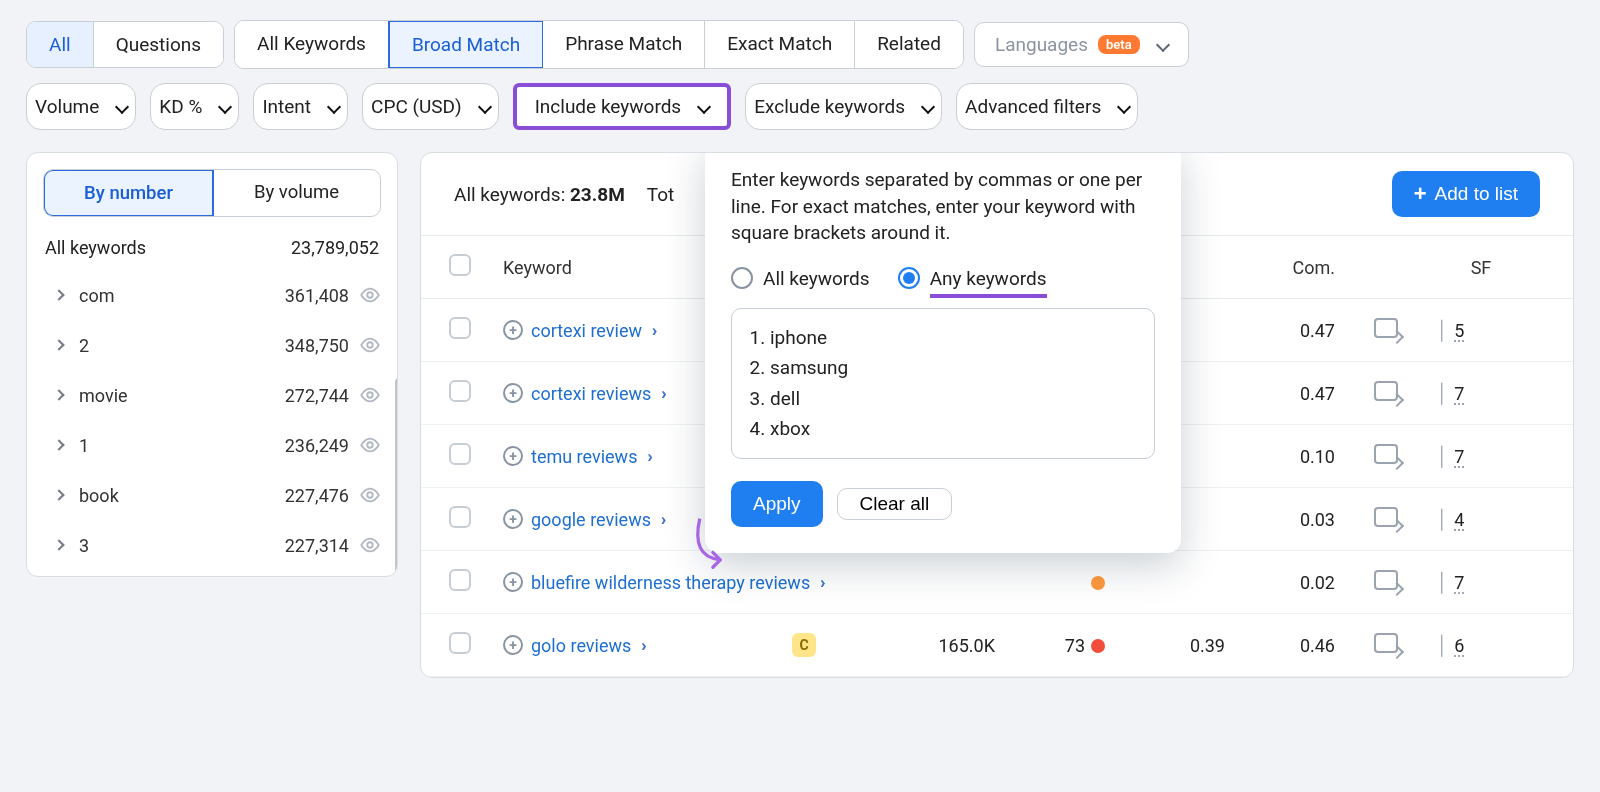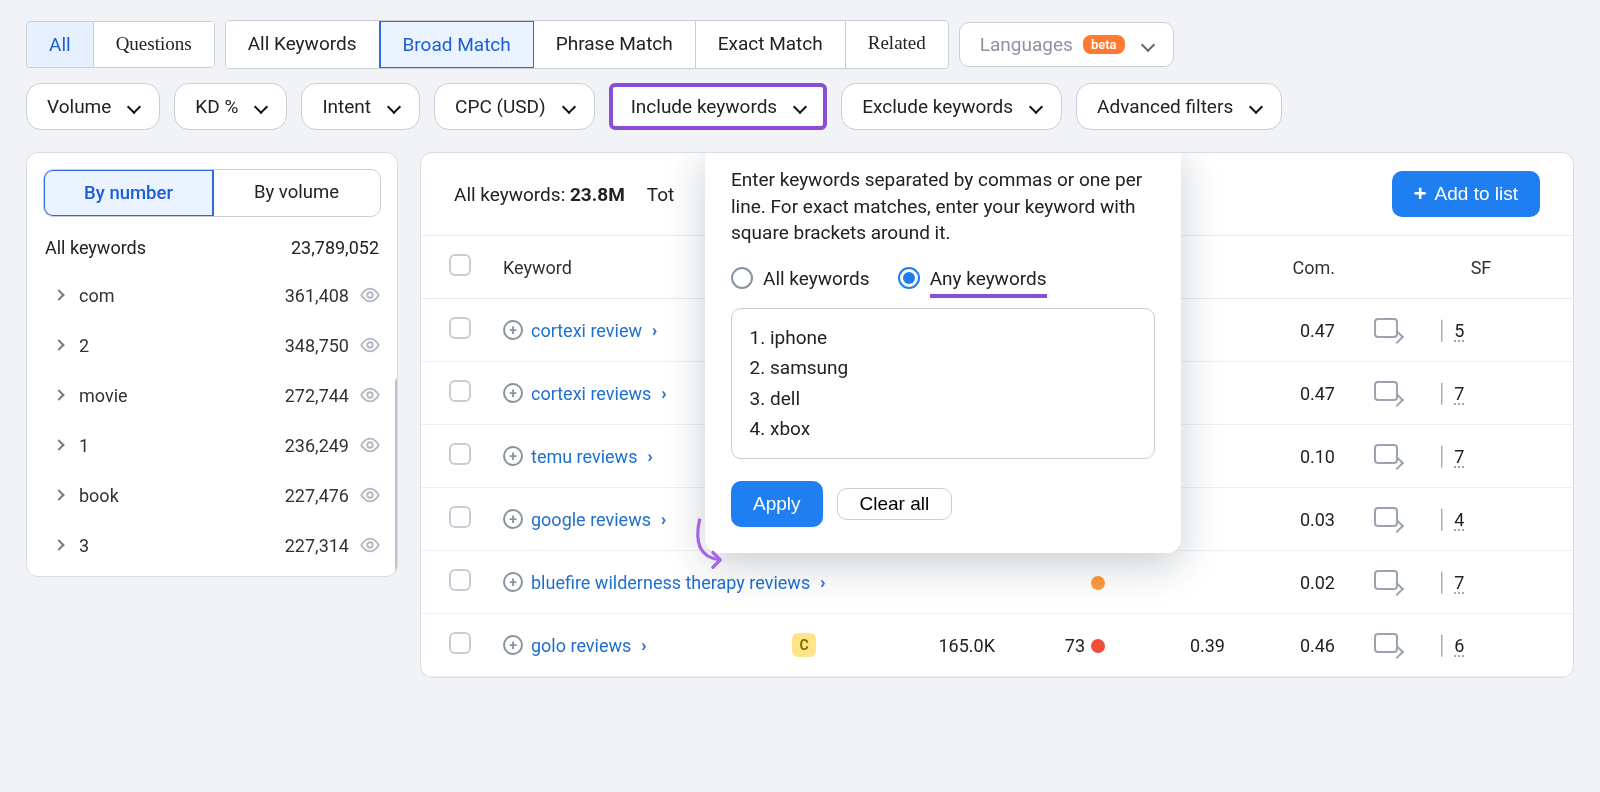--- a/index.html
+++ b/index.html
@@ -6,31 +6,31 @@
   body {
     font-family: -apple-system, BlinkMacSystemFont, "Segoe UI", Roboto, Helvetica, Arial, sans-serif;
     background: #f1f3f6;
     color: #222;
     font-size: 16.5px;
     padding: 20px 26px;
   }
 
   
   .tab-row { display: flex; gap: 10px; margin-bottom: 14px; align-items: center; }
-  .tab-group { display: inline-flex; border: 1px solid #c9cfd6; border-radius: 4px; overflow: hidden; background:#fff; }
+  .tab-group { display: inline-flex; border: 1px solid #c9cfd6; border-radius: 10px; overflow: hidden; background:#fff; }
   .tab-group .tab { padding: 11px 22px; font-size: 19px; color:#222; cursor:pointer; border-right:1px solid #c9cfd6; background:#fff; }
-  .tab-group .tab:last-child { border-right:none;font-family:Liberation Serif, serif; }
+  .tab-group .tab:last-child { border-right:none; }
   .tab-group .tab.selected { background:#e6f0ff; color:#1a5fd6; }
   .tab-group.match-group .match-sel { background:#eaf3ff; border:2px solid #2e6ae0; margin:-1px; color:#1a5fd6; }
   .lang-btn { display:inline-flex; align-items:center; gap:10px; padding:10px 20px; border:1px solid #c9cfd6; border-radius:10px; background:#fff; color:#8c93a1; font-size:19px; cursor:pointer;}
   .beta-badge { background:#ff7a30; color:#fff; font-size:13px; padding:2px 8px; border-radius:8px; font-weight:600; }
 
   
   .filter-row { display:flex; gap:14px; margin-bottom:22px; flex-wrap:wrap; }
-  .filter-btn { display:inline-flex; align-items:center; gap:10px; padding:10px 20px; border:1px solid #c9cfd6; border-radius:15px; background:#fff; font-size:19px; color:#222; cursor:pointer;}
+  .filter-btn { display:inline-flex; align-items:center; gap:10px; padding:10px 8px; border:1px solid #c9cfd6; border-radius:15px; background:#fff; font-size:19px; color:#222; cursor:pointer;}
   .filter-btn.include-hl { border:4px solid #8a4dd6; border-radius:6px; padding:8px 18px; }
 
   
   .chev-down::after { content:""; display:inline-block; width:8px; height:8px; border-right:2.2px solid #111; border-bottom:2.2px solid #111; transform:rotate(45deg); margin-left:8px; vertical-align:2px; }
   .chev-down.muted::after { border-color:#5b6573; }
   .chev-right { display:inline-block; width:8px; height:8px; border-right:2px solid #747c88; border-bottom:2px solid #747c88; transform:rotate(-45deg); }
   .dbl-chev { color:#4374d1; letter-spacing:-5px; font-weight:700; font-size:17px; margin-left:2px; }
 
   
   .main { display:flex; gap:22px; align-items:flex-start; }

